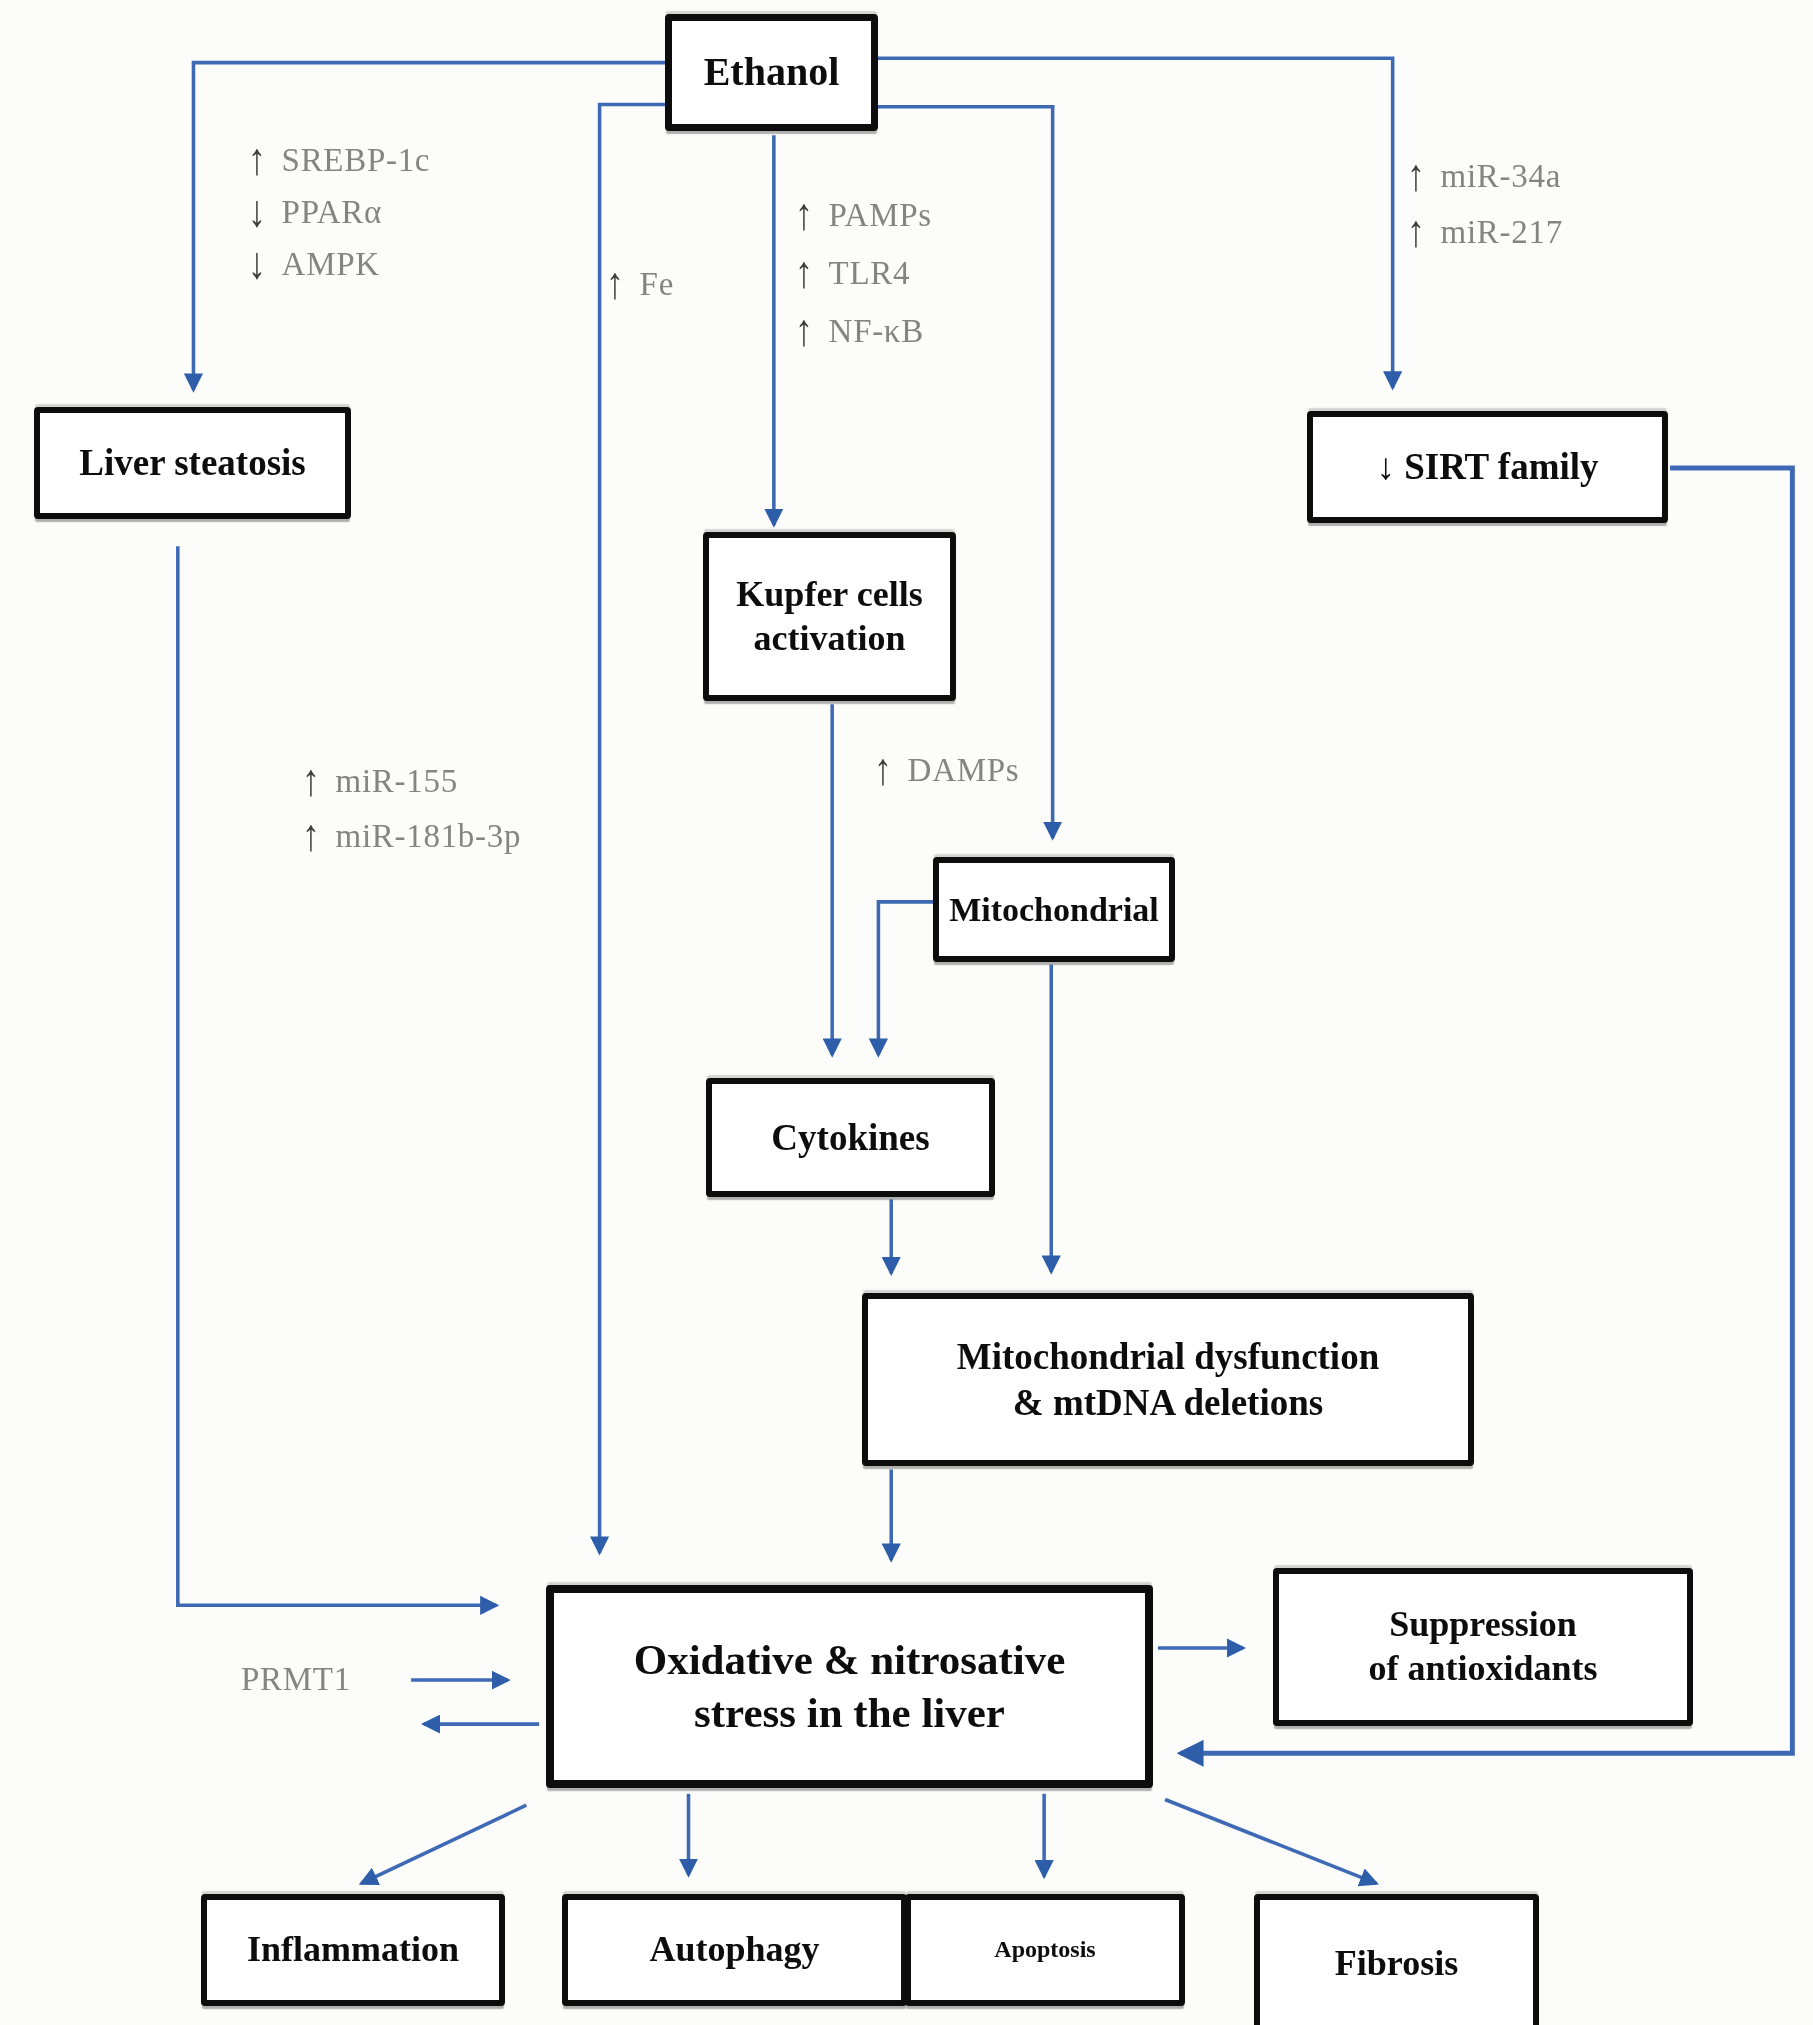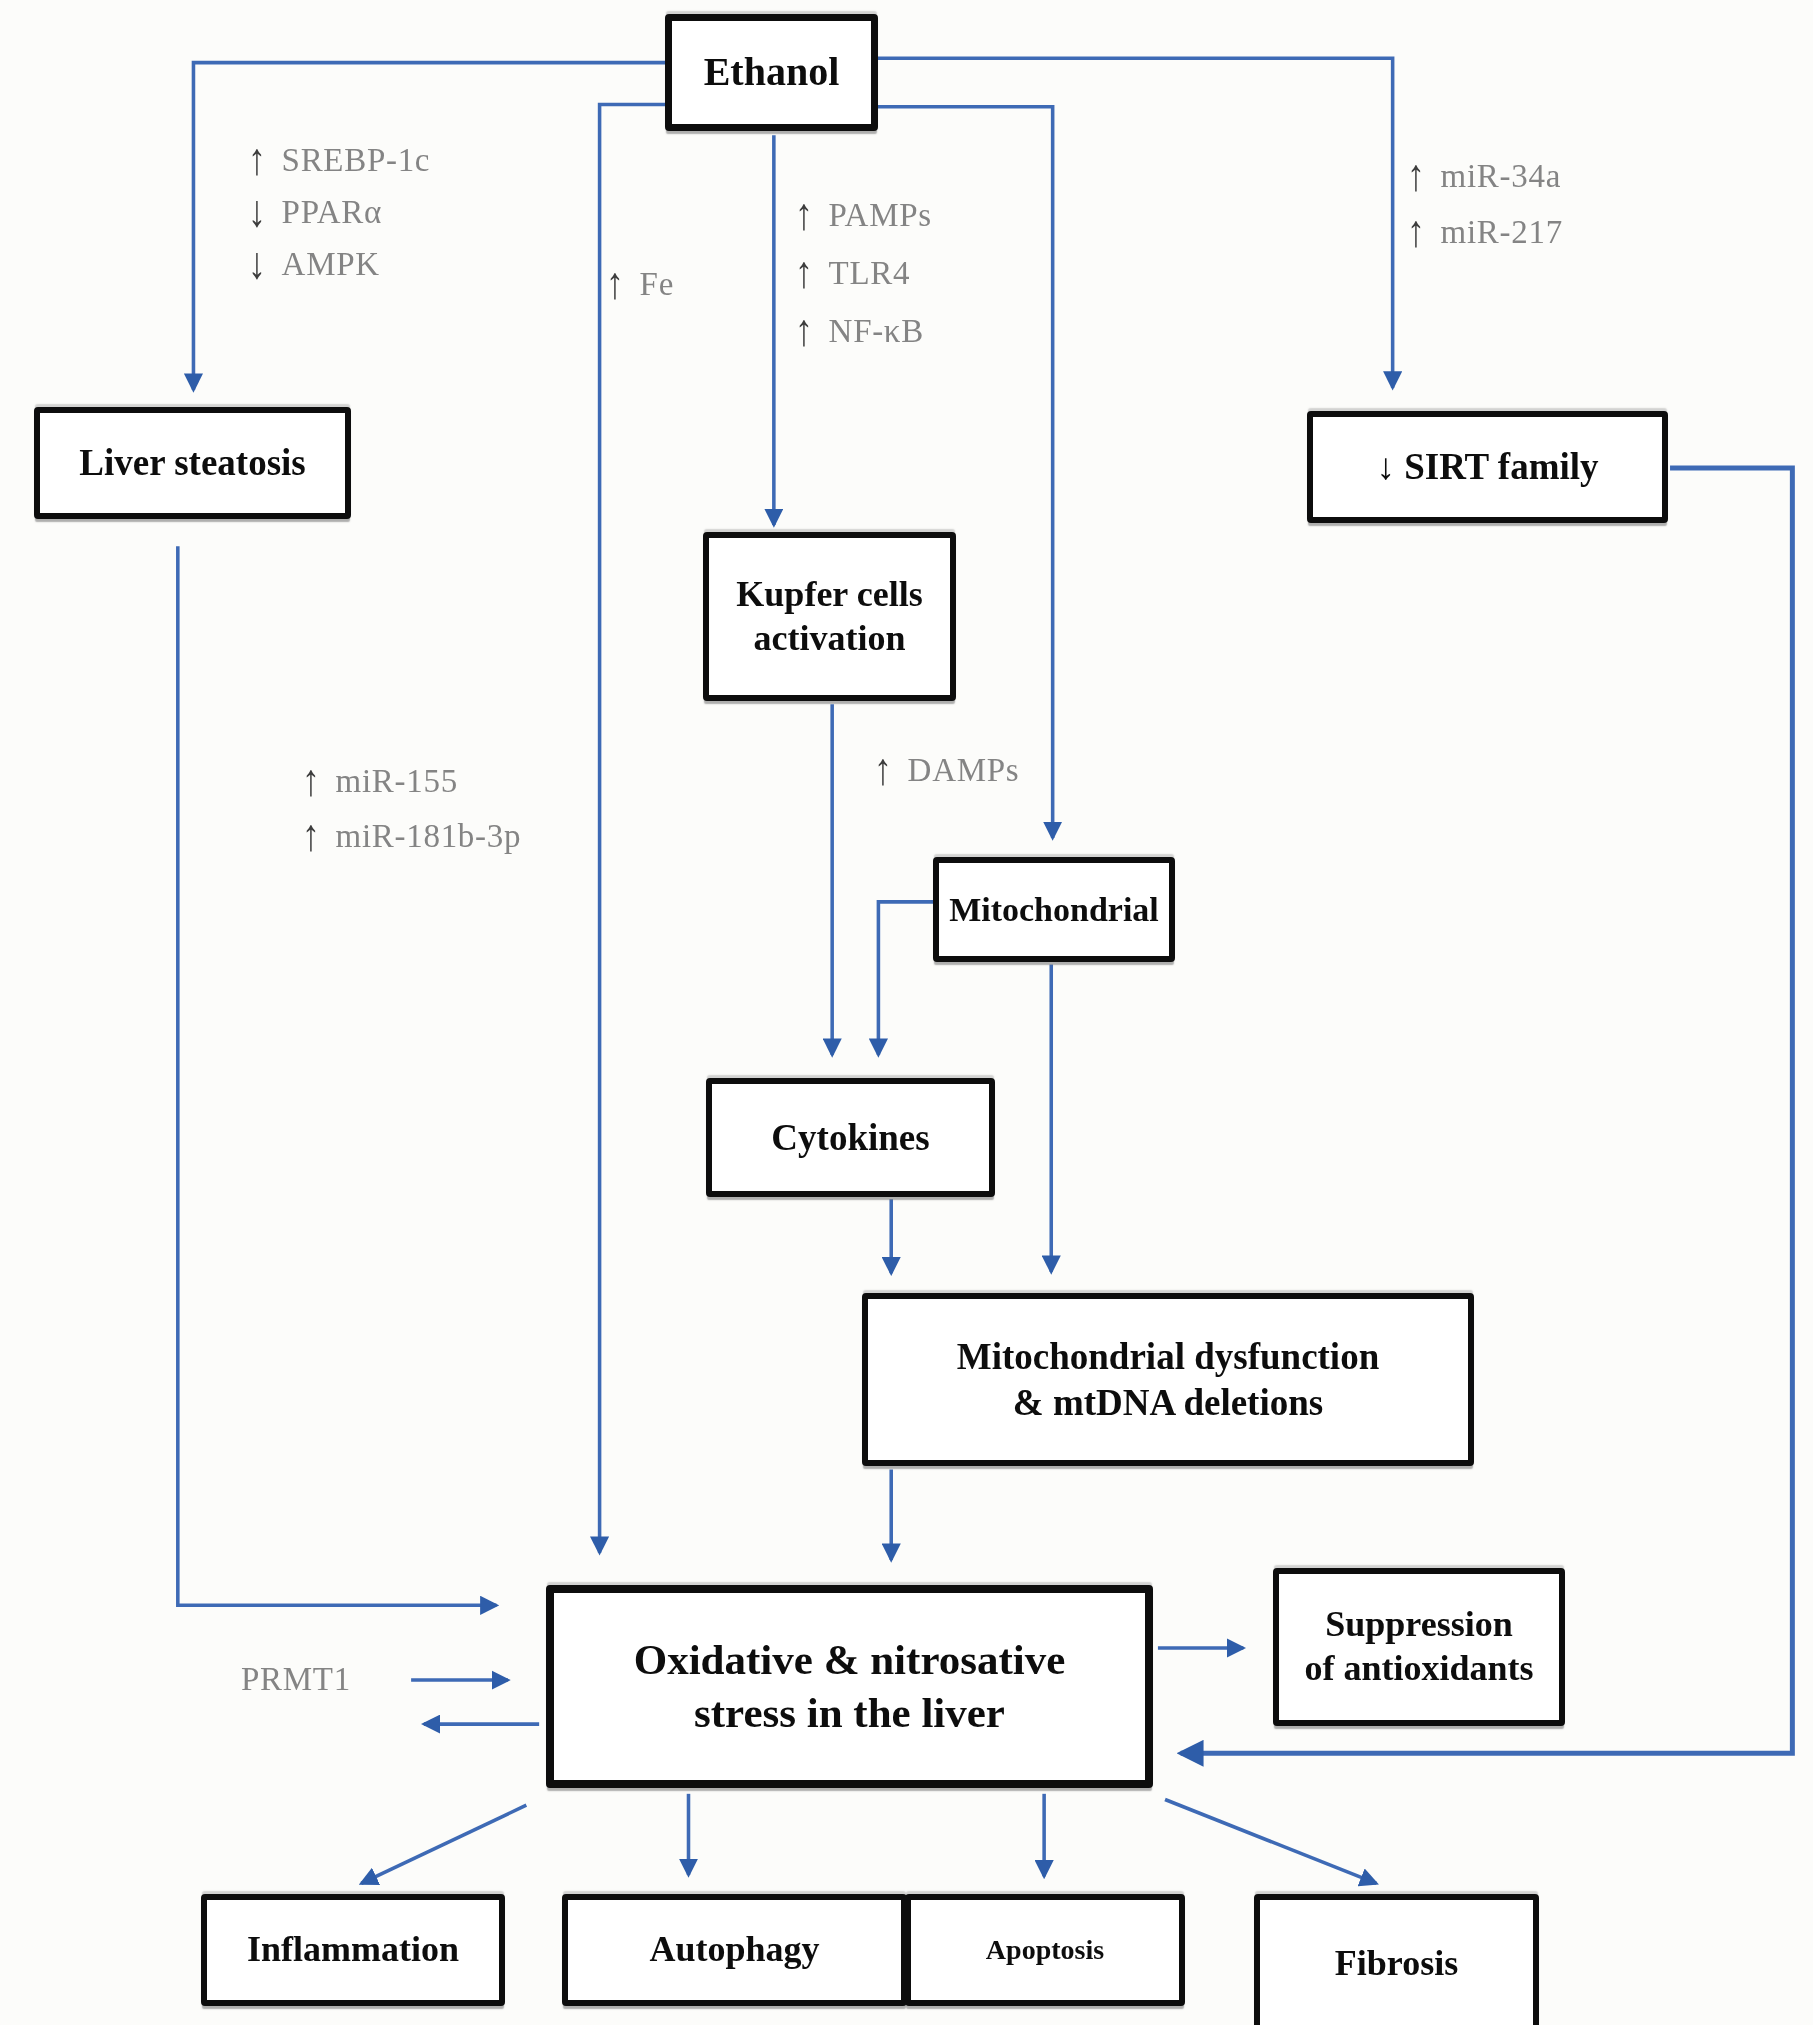--- a/index.html
+++ b/index.html
@@ -83,28 +83,28 @@
 <div class="node" style="left:933px; top:857px; width:242px; height:105px; font-size:34px;">Mitochondrial</div>
 
 <div class="node" style="left:706px; top:1078px; width:289px; height:119px; font-size:37px;">Cytokines</div>
 
 <div class="node" style="left:862px; top:1293px; width:612px; height:173px; font-size:37px;">Mitochondrial dysfunction
 &amp; mtDNA deletions</div>
 
 <div class="node heavy" style="left:546px; top:1585px; width:607px; height:203px; font-size:43px;">Oxidative &amp; nitrosative
 stress in the liver</div>
 
-<div class="node" style="left:1273px; top:1568px; width:292px; height:158px; font-size:36px;">Suppression
+<div class="node" style="left:1273px; top:1568px; width:420px; height:158px; font-size:36px;">Suppression
 of antioxidants</div>
 
 <div class="node" style="left:201px; top:1894px; width:304px; height:112px; font-size:36px;">Inflammation</div>
 
 <div class="node" style="left:562px; top:1894px; width:345px; height:112px; font-size:36px;">Autophagy</div>
 
-<div class="node" style="left:905px; top:1894px; width:280px; height:112px; font-size:28px;">Apoptosis</div>
+<div class="node" style="left:905px; top:1894px; width:280px; height:112px; font-size:24px;">Apoptosis</div>
 
 <div class="node" style="left:1254px; top:1894px; width:285px; height:140px; font-size:36px;">Fibrosis</div>
 
 <div class="ann" style="left:248px; top:134px; line-height:51px;">
   <div class="ann-row">
     <span class="ann-arrow">↑</span>
     <span class="ann-text">SREBP-1c</span>
   </div>
   <div class="ann-row">
     <span class="ann-arrow">↓</span>

